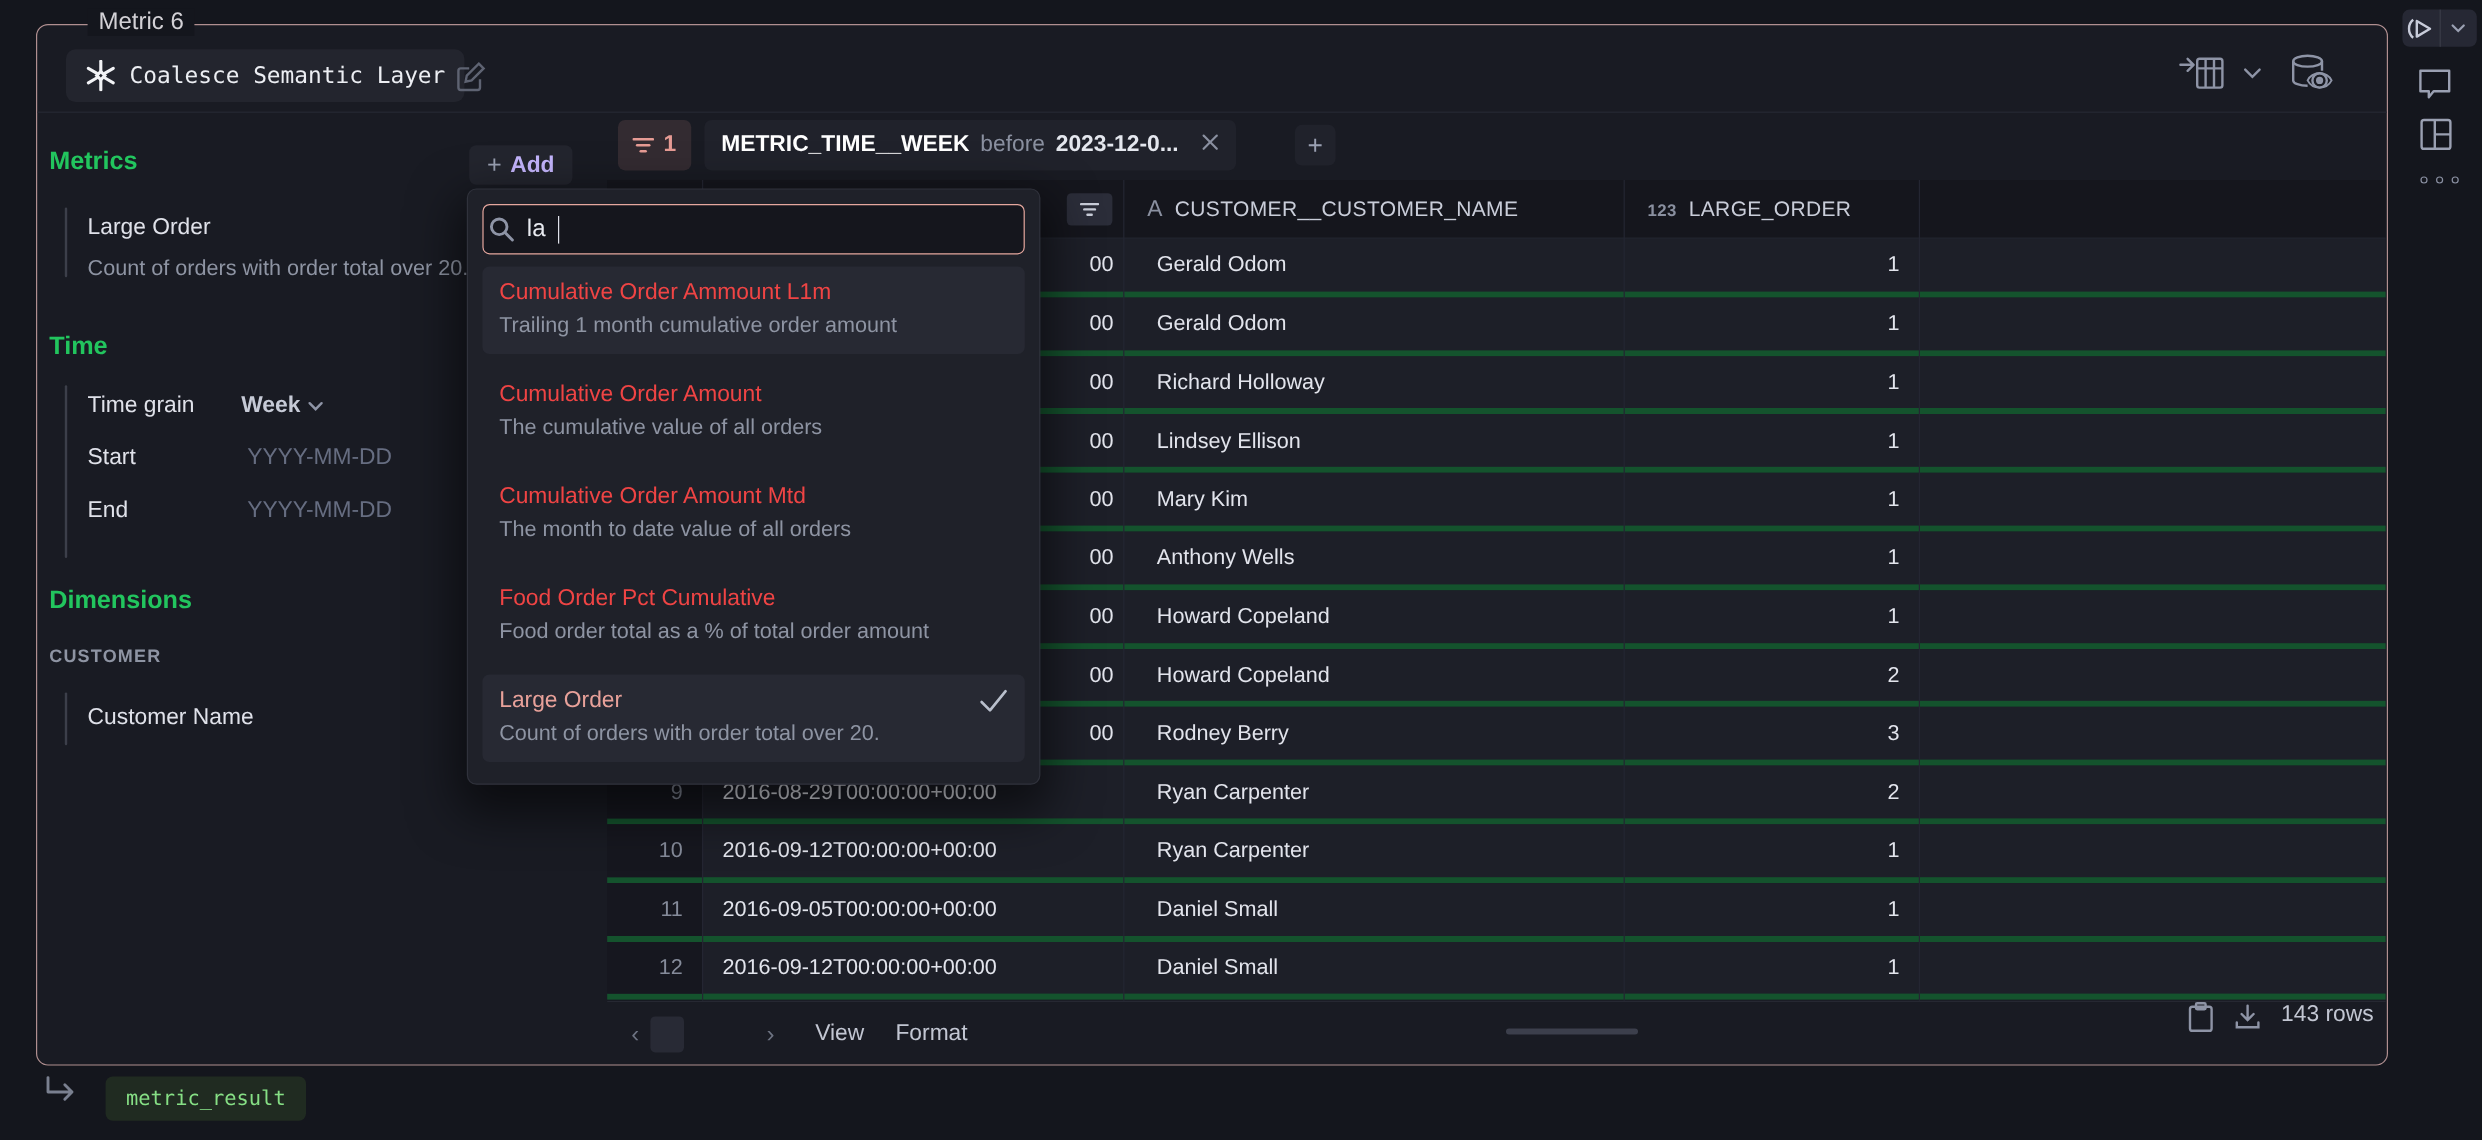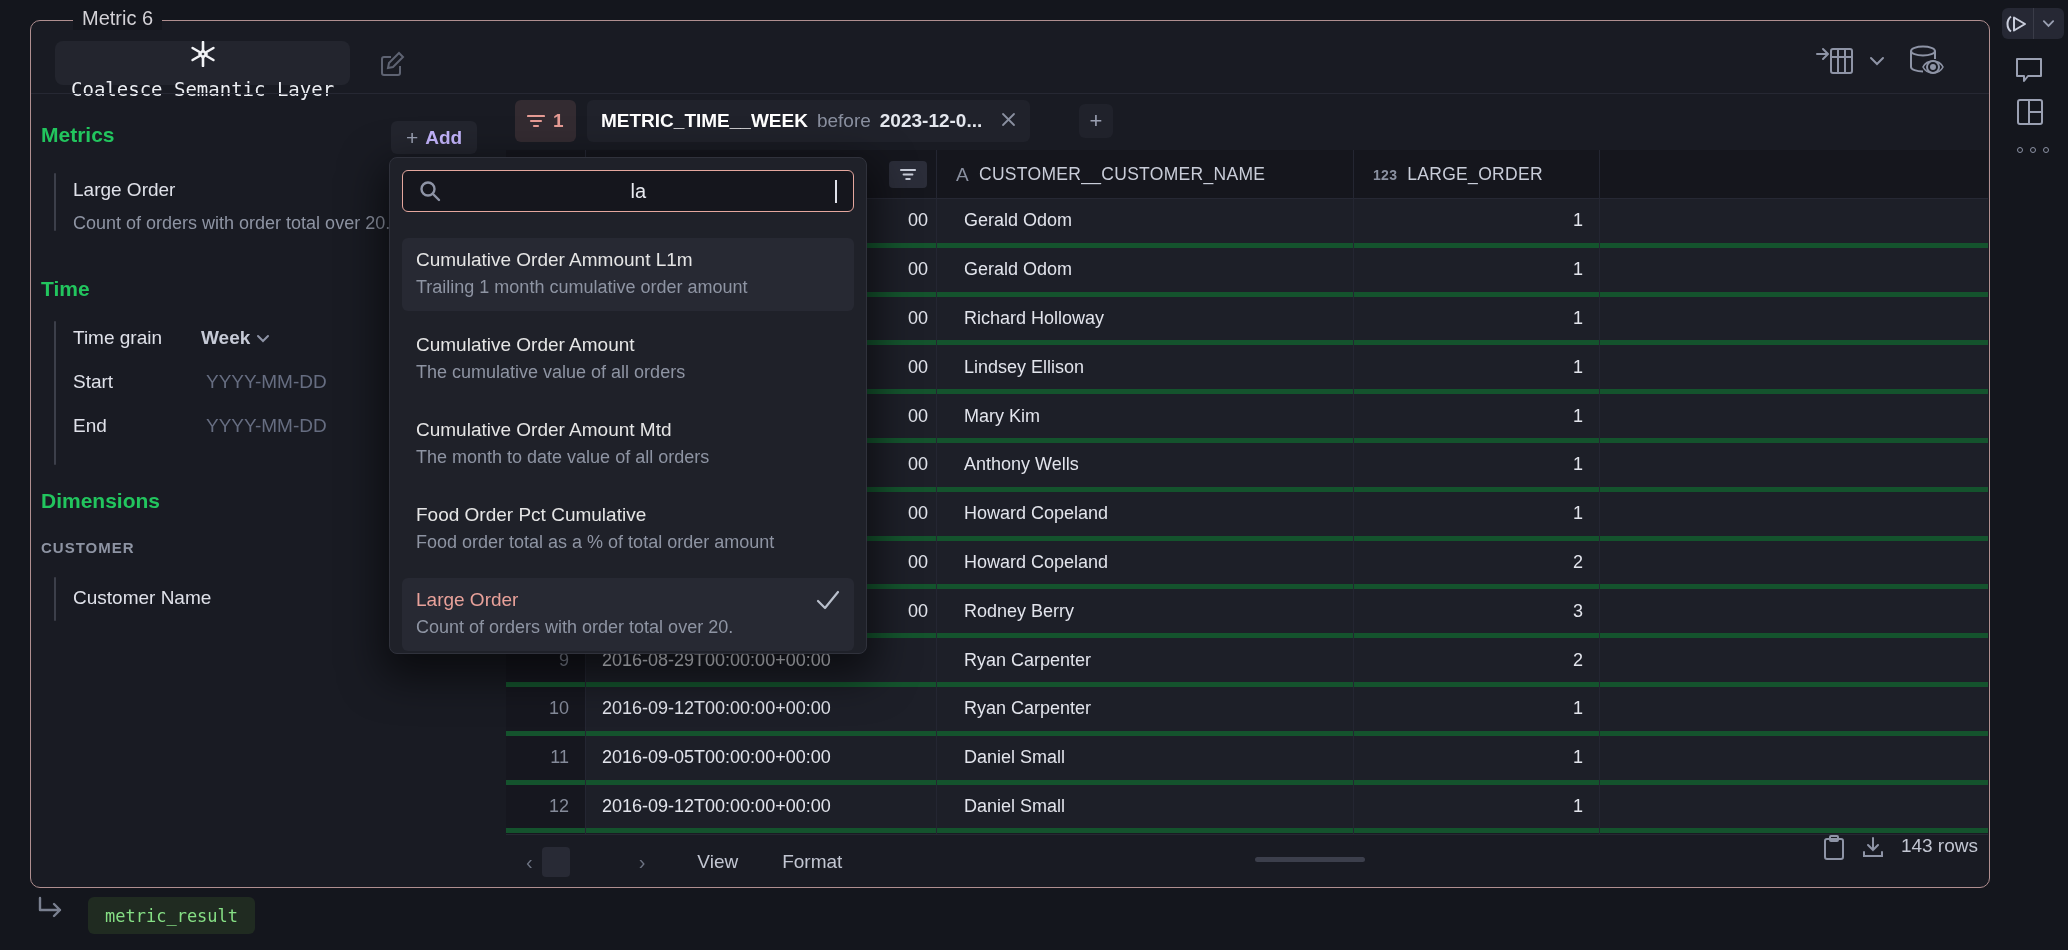--- a/index.html
+++ b/index.html
@@ -8,21 +8,21 @@
   .abs { position:absolute; }
 
   
   .cell { position:absolute; left:30px; top:20px; width:1960px; height:868px;
           border:1.5px solid #b08f90; border-radius:10px; background:#191b23;padding-left:42px; }
   .cell-legend { position:absolute; top:-14px; left:42px; padding:0 9px; background:#14161d;
                  color:#d3d1d6; font-size:20px; }
 
   
   .hdr-chip { position:absolute; left:24px; top:20px; height:44px; display:flex; align-items:center;
-              gap:11px; padding:0 16px; background:#23252e; border-radius:8px;flex-direction:column; }
+              gap:11px; padding:0 16px; background:#23252e; border-radius:8px; }
   .hdr-title { font-family:"DejaVu Sans Mono", monospace; font-size:19px; color:#eceef3; white-space:nowrap; }
   .hdr-divider { position:absolute; left:0; top:72px; width:100%; height:1px; background:#262833; }
   .icon { color:#8e94a6; }
   .icon svg { display:block; }
   .edit-ic { position:absolute; left:346px; top:28px; color:#5e6372; }
   .hdr-right { position:absolute; right:44px; top:24px; display:flex; align-items:center; gap:14px; }
 
   
   .h1 { position:absolute; font-size:21px; font-weight:700; color:#22c55e; }
   .lbl { font-size:19px; color:#dfe1e9; }
@@ -70,36 +70,36 @@
   .c-cust { left:431px; width:416px; padding-left:27px; }
   .c-val { left:848px; width:245px; justify-content:flex-end; padding-right:16px; }
 
   
   .tfoot { position:absolute; left:475px; top:813px; width:1482px; height:55px; border-top:1px solid #262832;
            display:flex; align-items:center; color:#c2c6d2; font-size:19px; }
   .pg-nav { color:#6d7382; font-size:20px; padding:0 8px; cursor:pointer; }
   .page { min-width:28px; height:30px; border-radius:4px; display:flex; align-items:center;
           justify-content:center; margin:0 1px; cursor:pointer; }
   .page.active { background:#282a35; color:#e8eaf0; }
-  .foot-link { margin-left:44px; cursor:pointer; }
+  .foot-link { margin-left:26px; cursor:pointer; }
   .hscroll { position:absolute; left:749px; top:22px; width:110px; height:5px; border-radius:3px; background:#3c3f4c; }
   .foot-right { position:absolute; right:10px; top:0; height:55px; display:flex; align-items:flex-start; gap:16px; }
   .rowcount { color:#c2c6d2; font-size:19px; }
 
   
   .dropdown { position:absolute; left:389px; top:157px; width:478px; height:497px; z-index:50;
               background:#1f2129; border:1px solid #30323c; border-radius:8px; padding:12px;
               box-shadow:0 16px 40px 8px rgba(0,0,0,0.55); }
   .search { height:42px; border:1.5px solid #e5a79e; border-radius:6px; background:#15161d;
-            display:flex; align-items:center; gap:10px; padding:0 16px; margin-bottom:26px;justify-content:space-between; }
+            display:flex; align-items:center; gap:10px; padding:0 4px; margin-bottom:10px; }
   .search .q { color:#e8eaf0; font-size:20px; }
   .caret { width:1.5px; height:23px; background:#dfe1ea; }
   .dd-item { height:73px; padding:9px 14px; border-radius:6px; margin-bottom:12px; position:relative; cursor:pointer; }
   .dd-item.highlighted, .dd-item.selected { background:#272933; }
-  .dd-title { font-size:19px; color:#e5e5e5; line-height:26px; white-space:nowrap; }
+  .dd-title { font-size:19px; color:#ef4444; line-height:26px; white-space:nowrap; }
   .dd-desc { font-size:18px; color:#8e94a3; line-height:28px; white-space:nowrap; }
   .dd-item.selected .dd-title { color:#e8a19a; }
   .dd-check { display:none; position:absolute; right:14px; top:12px; color:#b9bfcc; }
   .dd-item.selected .dd-check { display:block; }
 
   
   .run-group { position:absolute; left:2002px; top:8px; width:62px; height:31px; background:#262834;
                border-radius:6px; display:flex; align-items:center; cursor:pointer; }
   .run-half { flex:1; display:flex; align-items:center; justify-content:center; color:#c8ccda; }
   .run-sep { width:1px; height:31px; background:#3a3c48; }

